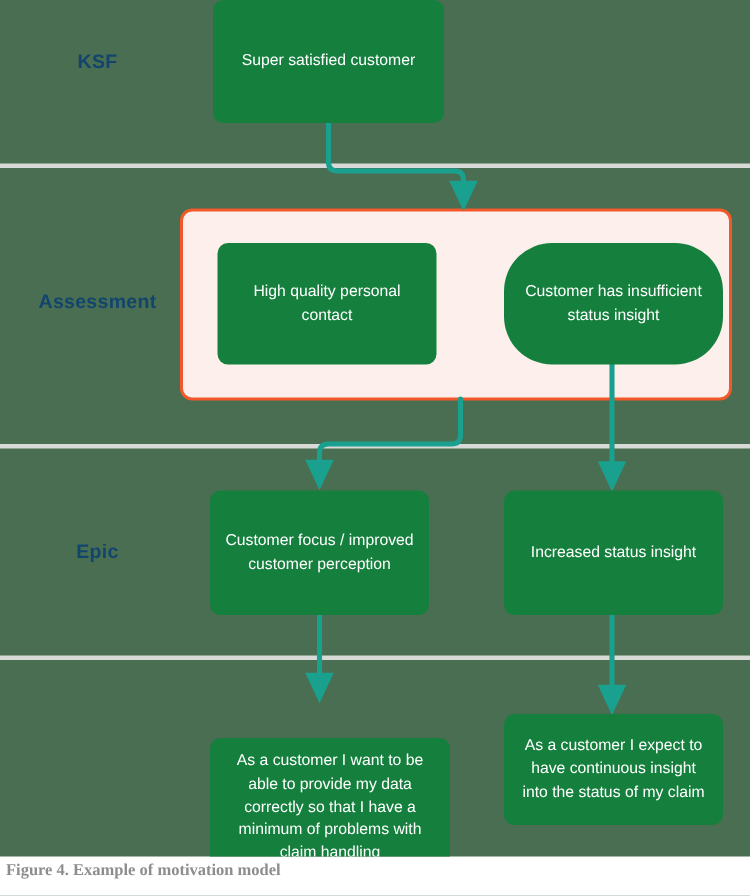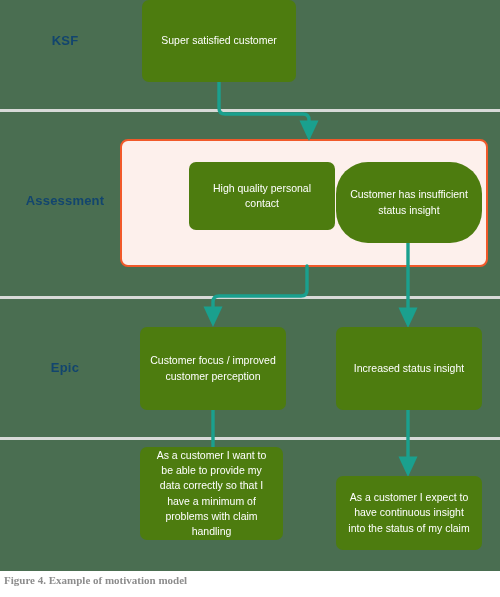--- a/index.html
+++ b/index.html
@@ -40,21 +40,21 @@
     text-align: center;
     color: #12456e;
     font-weight: bold;
     font-size: 13px;
     letter-spacing: .2px;
     z-index: 4;
   }
 
   .node {
     position: absolute;
-    background: #4d7c0f;
+    background: #15803d;
     border-radius: 7px;
     color: #ffffff;
     font-size: 10.5px;
     line-height: 1.45;
     display: flex;
     align-items: center;
     justify-content: center;
     text-align: center;
     padding: 4px 10px;
     box-sizing: border-box;
@@ -117,27 +117,27 @@
   </svg>
 
   <div class="row-label" style="top:33px;">KSF</div>
   <div class="row-label" style="top:193px;">Assessment</div>
   <div class="row-label" style="top:360px;">Epic</div>
 
   <div class="node" style="left:142px; top:0px; width:154px; height:82px;">Super satisfied customer</div>
 
   <div class="assessment-group" style="left:120px; top:139px; width:368px; height:128px;"></div>
 
-  <div class="node" style="left:145px; top:162px; width:146px; height:68px;margin-left:44px;">High quality personal contact</div>
+  <div class="node" style="left:145px; top:162px; width:146px; height:81px;">High quality personal contact</div>
 
   <div class="node" style="left:336px; top:162px; width:146px; height:81px;border-radius:32px;">Customer has insufficient status insight</div>
 
   <div class="node" style="left:140px; top:327px; width:146px; height:83px;">Customer focus / improved customer perception</div>
 
   <div class="node" style="left:336px; top:327px; width:146px; height:83px;">Increased status insight</div>
 
-  <div class="node" style="left:140px; top:447px; width:143px; height:93px;">As a customer I want to be able to provide my data correctly so that I have a minimum of problems with claim handling</div>
+  <div class="node" style="left:140px; top:492px; width:160px; height:93px;">As a customer I want to be able to provide my data correctly so that I have a minimum of problems with claim handling</div>
 
   <div class="node" style="left:336px; top:476px; width:146px; height:74px;">As a customer I expect to have continuous insight into the status of my claim</div>
 
 </div>
 
 <div class="caption">Figure 4. Example of motivation model</div>
 
 </body></html>

